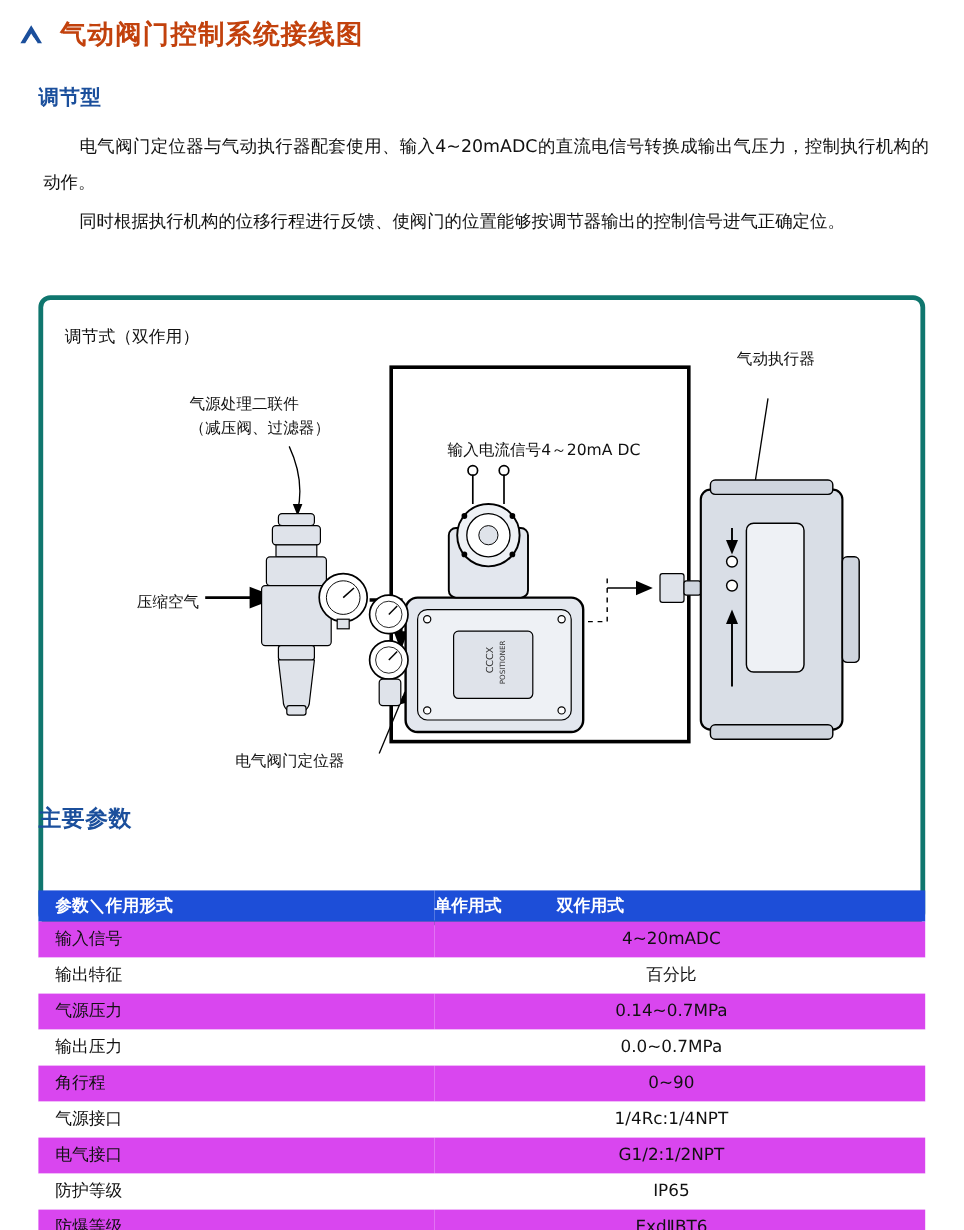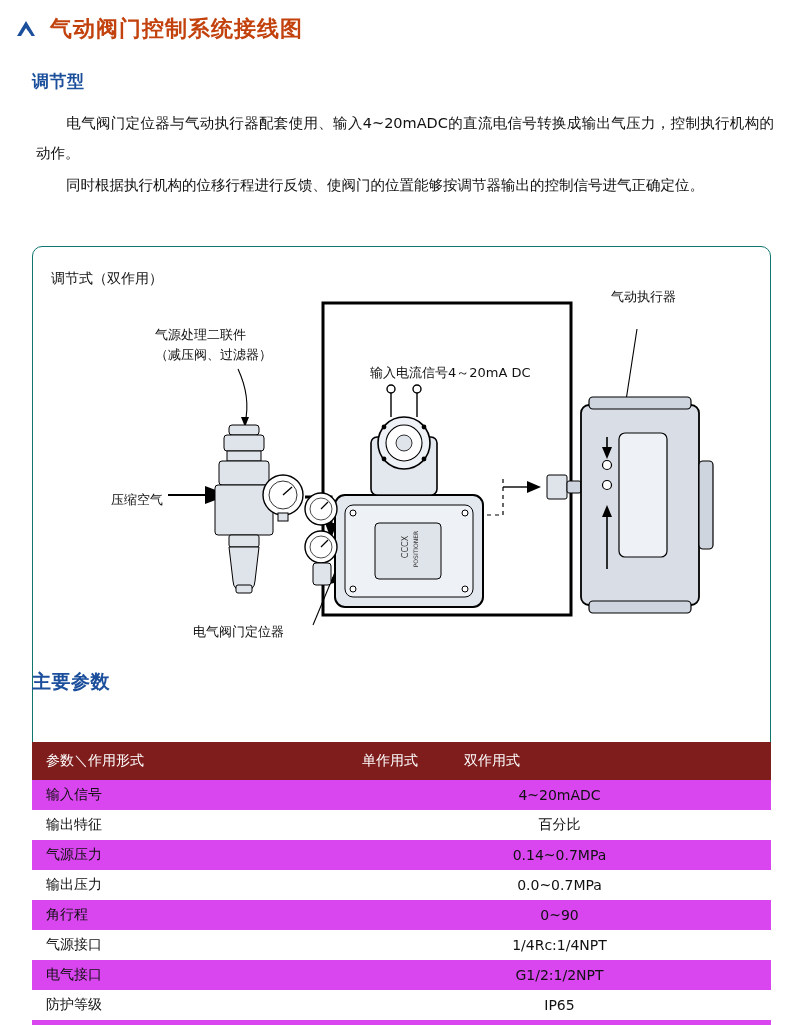--- a/index.html
+++ b/index.html
@@ -43,21 +43,21 @@
     text-align: justify;
   }
   #para1 { top: 108px; }
   #para2 { top: 170px; }
   .indent { display: inline-block; width: 30px; }
 
   
   .diagram {
     position: absolute; left: 32px; top: 246px;
     width: 739px; height: 525px;
-    border: 1px solid #0f766e; border-radius: 10px;
+    border: 4px solid #0f766e; border-radius: 10px;
     background: #fff;
   }
   .dg-label {
     position: absolute; font-size: 13px; color: #111;
     white-space: pre-line; line-height: 19px;
   }
   #lbl-mode { left: 18px; top: 22px; font-size: 14px; }
   #lbl-actuator { left: 578px; top: 40px; line-height: 20px; }
   #lbl-frl { left: 122px; top: 78px; text-align: left; line-height: 20px; }
   #lbl-input { left: 337px; top: 116px; }
@@ -66,22 +66,22 @@
 
   .dg-svg { position: absolute; left: 0; top: 0; }
 
   
   .tbl {
     position: absolute; left: 32px; top: 742px;
     width: 739px; border-collapse: collapse;
     font-size: 14px;
   }
   .tbl th {
-    background: #7f1d1d; color: #ffffff; font-weight: normal;
-    height: 38px; text-align: left; padding: 0 14px;
+    background: #1d4ed8; color: #ffffff; font-weight: bold;
+    height: 26px; text-align: left; padding: 0 14px;
     border: none;
   }
   .tbl th.th-right { text-align: center; padding-left: 0; }
   .tbl td {
     height: 30px; padding: 0 14px; border: none; color: #111;
   }
   .tbl td.val { text-align: center; padding-left: 0; }
   .tbl tr.odd td { background: #d946ef; }
   .tbl tr.even td { background: #ffffff; }
   .tbl col.c1 { width: 330px; }

